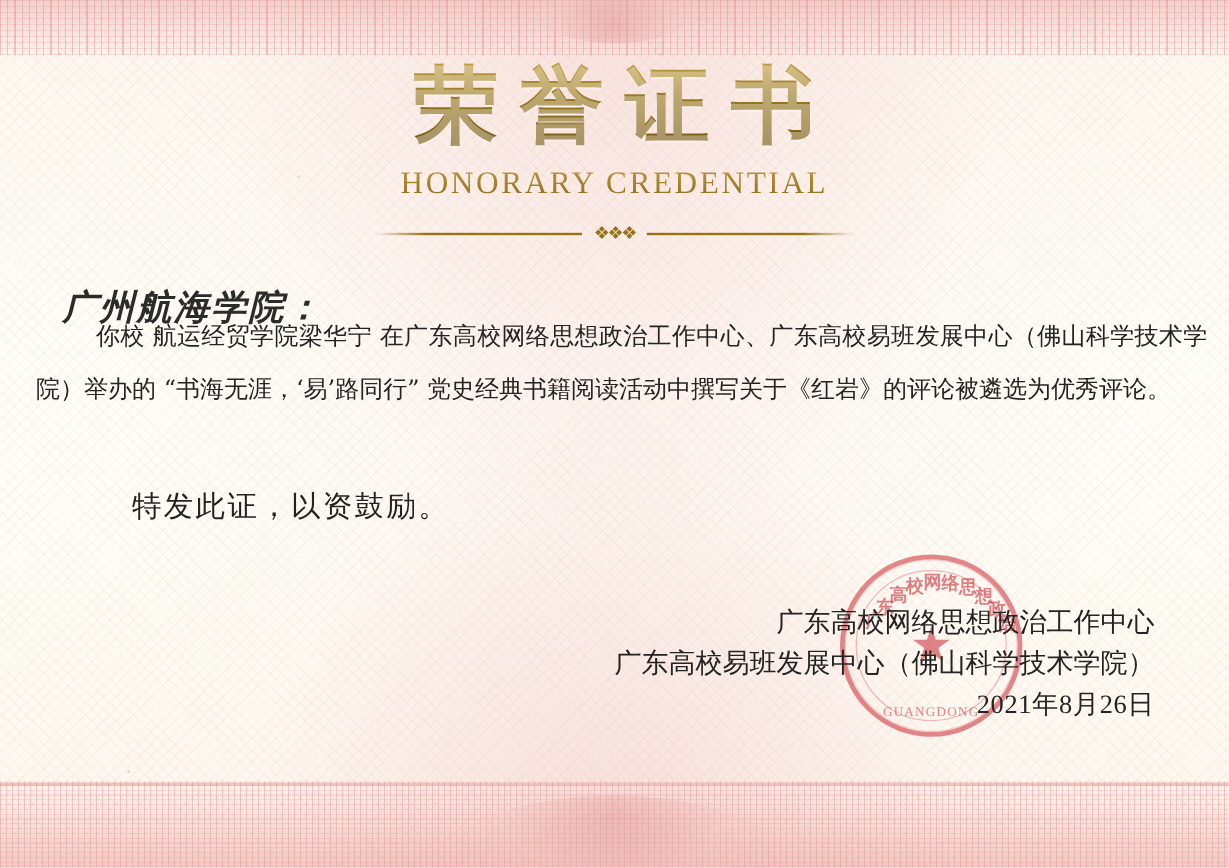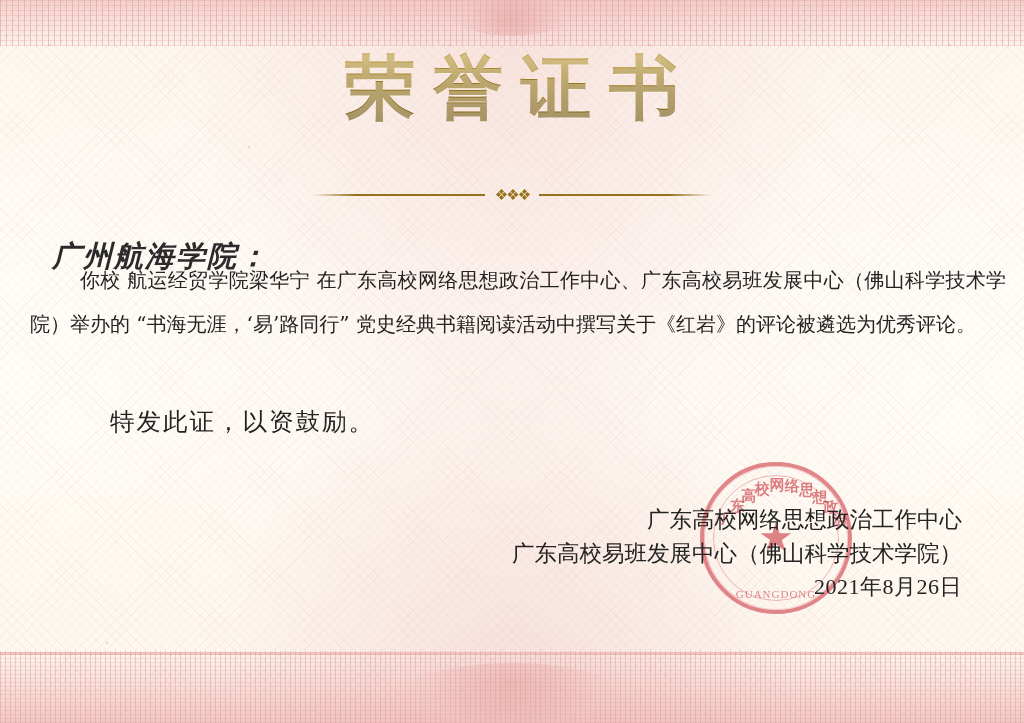--- a/index.html
+++ b/index.html
@@ -298,20 +298,21 @@
   <div class="texture"></div>
 
   <div class="band-top"></div>
   <div class="band-top-arcs"></div>
   <div class="medallion"></div>
 
   <div class="speck" style="left:248px; top:146px;"></div>
   <div class="speck" style="left:106px; top:642px;"></div>
 
   <div class="title-zh">荣誉证书</div>
+  <div class="title-en">HONORARY CREDENTIAL</div>
 
   <div class="divider">
     <span class="rule"></span>
     <span class="ornament">❖❖❖</span>
     <span class="rule right"></span>
   </div>
 
   <div class="salutation">广州航海学院：</div>
 
   <div class="paragraph">你校 航运经贸学院梁华宁 在广东高校网络思想政治工作中心、广东高校易班发展中心（佛山科学技术学院）举办的 “书海无涯，‘易’路同行” 党史经典书籍阅读活动中撰写关于《红岩》的评论被遴选为优秀评论。</div>

